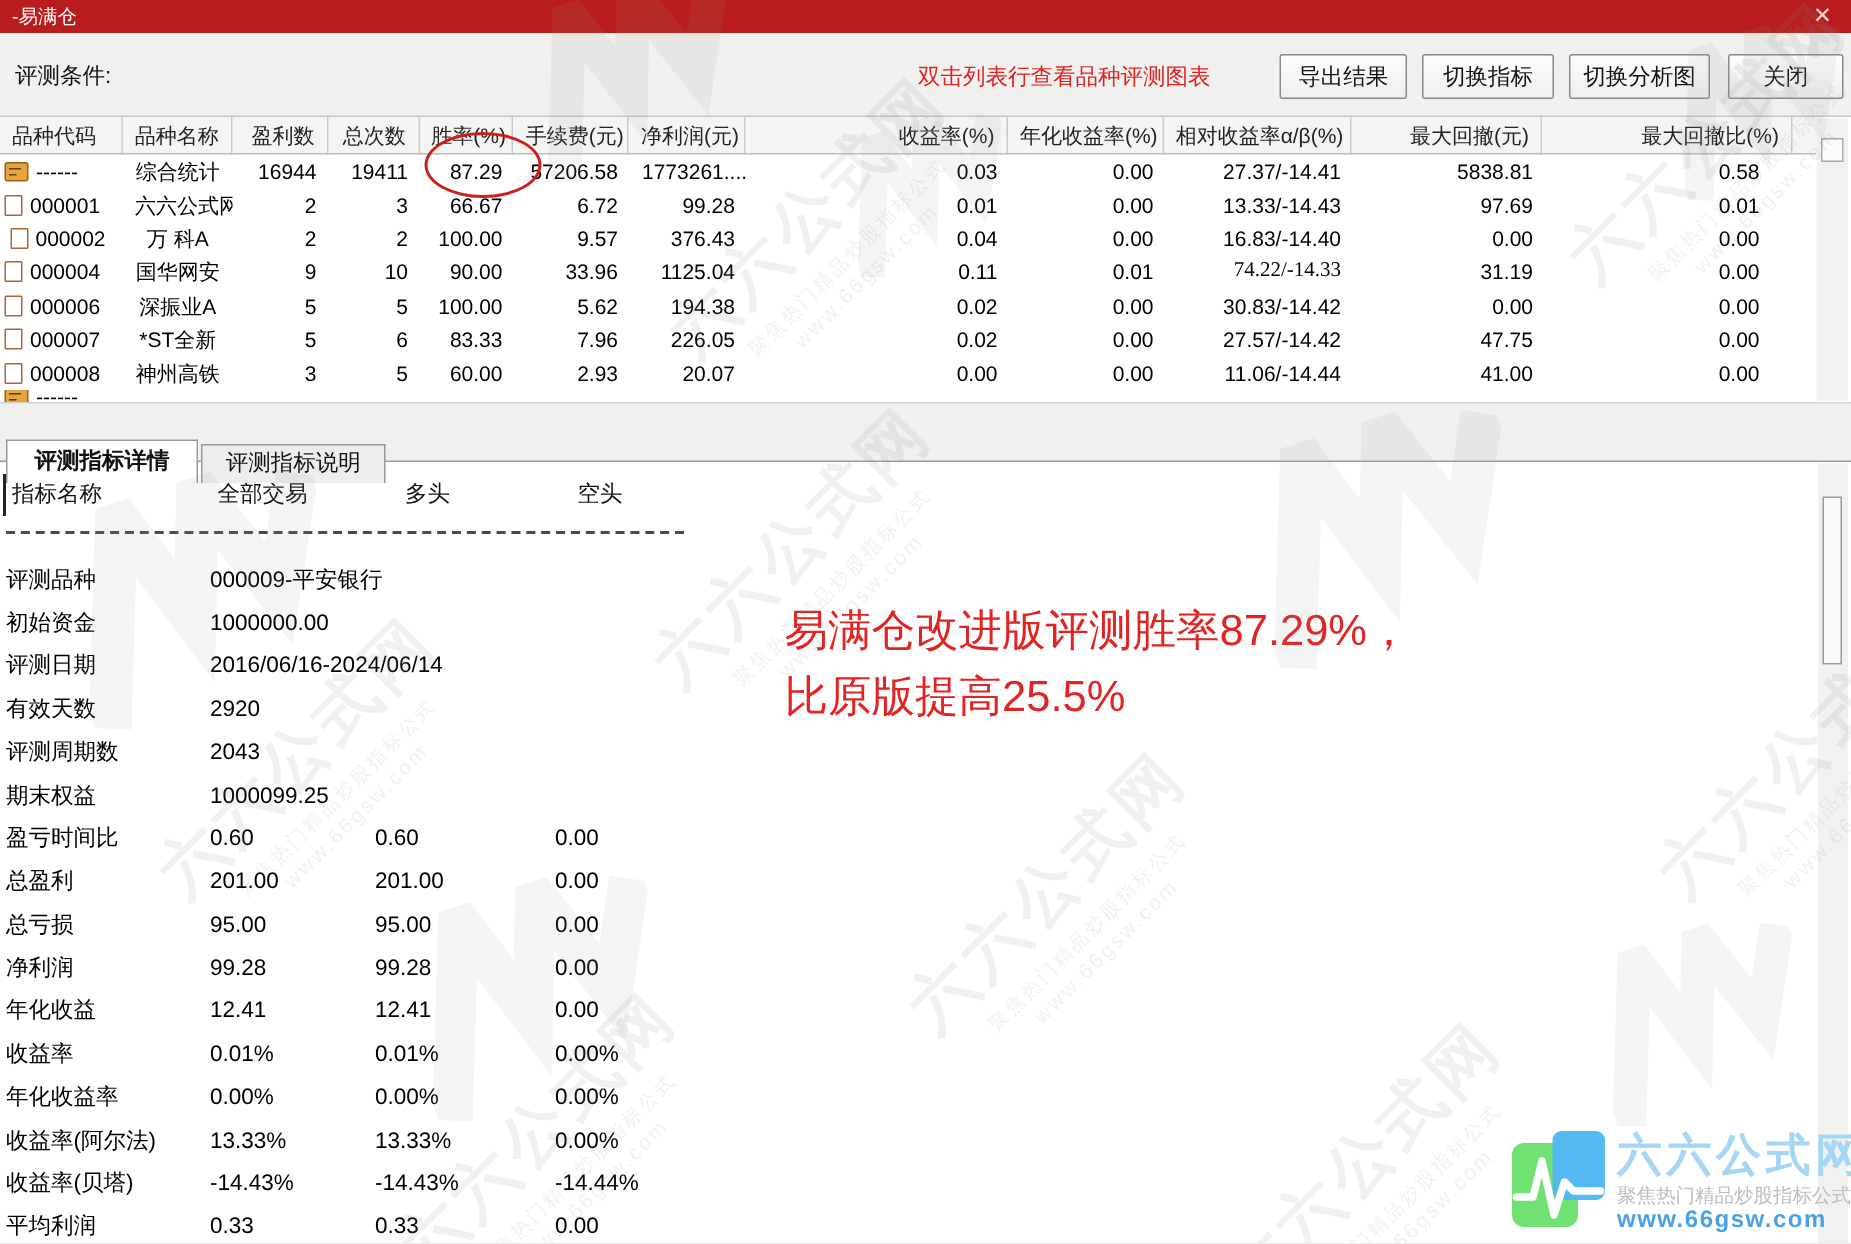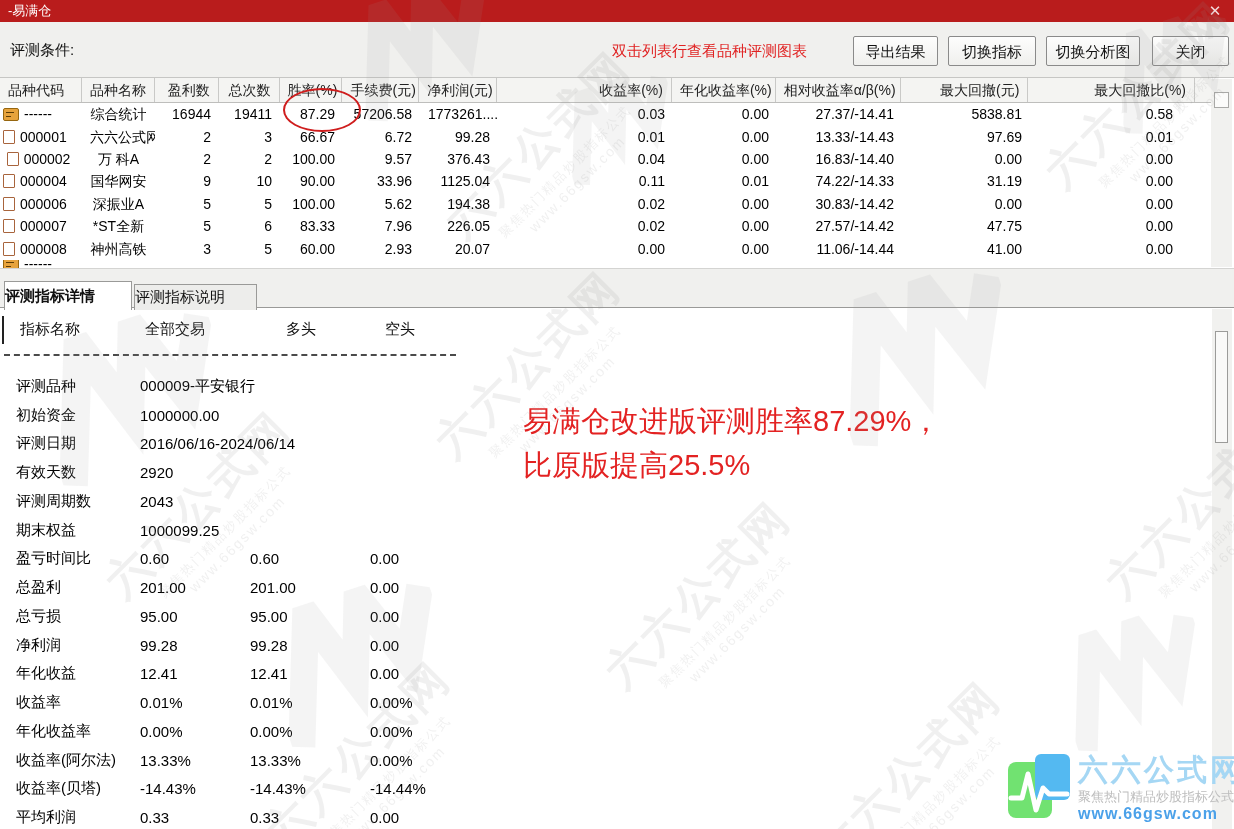--- a/index.html
+++ b/index.html
@@ -42,34 +42,34 @@
   .ic-summary:after{content:"";position:absolute;left:2px;top:7px;width:5px;height:1.5px;background:#5d3c05;}
   .ic-page{width:12px;height:14px;background:#fff;border:1px solid #A8643C;border-radius:1px;flex:none;}
   .partial{height:9px;overflow:hidden;}
 
   
   .vsb1{position:absolute;left:1211px;top:79px;width:21px;height:188px;background:#F1F1EF;}
   .vsb1 .thumb{position:absolute;left:3px;top:13px;width:15px;height:16px;background:#FBFBFA;border:1px solid #A9A9A7;}
 
   
   .tabstrip{position:absolute;left:0;top:268px;width:1234px;height:40px;background:#F0F0EE;border-top:1px solid #D4D4D2;}
-  .tab{position:absolute;font-size:15px;color:#111;background:#EDEDEB;border:1px solid #9A9A98;border-bottom:none;}
+  .tab{position:absolute;text-align:center;font-size:15px;color:#111;background:#EDEDEB;border:1px solid #9A9A98;border-bottom:none;margin-top:12px;}
   .tab.active{left:4px;top:12px;width:128px;height:29px;background:#FFF;font-weight:bold;line-height:27px;z-index:3;}
   .tab.inactive{left:134px;top:15px;width:123px;height:26px;line-height:24px;z-index:1;}
 
   
   .panel{position:absolute;left:0;top:307px;width:1234px;height:522px;background:#fff;border-top:1px solid #9A9A98;overflow:hidden;}
   .caret{position:absolute;left:2px;top:8px;width:2px;height:28px;background:#222;}
   .dhead span{position:absolute;top:12px;font-size:15px;color:#111;white-space:nowrap;}
-  .dhead .h0{left:20px;font-family:Liberation Serif, serif;} .dhead .h1{left:145px;} .dhead .h2{left:286px;} .dhead .h3{left:385px;}
+  .dhead .h0{left:8px;font-family:Liberation Serif, serif;} .dhead .h1{left:145px;} .dhead .h2{left:270px;} .dhead .h3{left:385px;}
   .dash{position:absolute;left:4px;top:46px;width:452px;border-top:2px dashed #4a4a4a;}
   .drows{position:absolute;left:0;top:64px;width:520px;}
   .drow{display:flex;height:28.75px;align-items:center;}
   .drow span{font-size:15px;color:#000;white-space:nowrap;}
-  .d-label{width:140px;padding-left:16px;flex:none;}
+  .d-label{width:140px;padding-left:4px;flex:none;}
   .d-all{width:110px;flex:none;}
   .d-long{width:120px;flex:none;}
   .d-short{flex:1;}
 
   
   .vsb2{position:absolute;left:1212px;top:309px;width:20px;height:520px;background:#F1F1EF;}
   .vsb2 .thumb{position:absolute;left:3px;top:22px;width:13px;height:112px;background:#F9F9F8;border:1px solid #9B9B99;}
 
   
   .annotation{position:absolute;left:523px;top:400px;font-size:29px;color:#E32222;line-height:1.5;z-index:30;white-space:nowrap;}
@@ -186,21 +186,21 @@
             <span>000004</span>
           </div>
           <div class="tc ac" style="width: 73px;">国华网安</div>
           <div class="tc ar" style="width: 64px;">9</div>
           <div class="tc ar" style="width: 61px;">10</div>
           <div class="tc ar" style="width: 63px;">90.00</div>
           <div class="tc ar" style="width: 77px;">33.96</div>
           <div class="tc ar" style="width: 78px;">1125.04</div>
           <div class="tc ar" style="width: 175px;">0.11</div>
           <div class="tc ar" style="width: 104px;">0.01</div>
-          <div class="tc ar" style="width: 125px;">74.22/-14.33</div>
+          <div class="tc ar" style="width: 125px; font-family: Liberation Serif, serif;">74.22/-14.33</div>
           <div class="tc ar" style="width: 128px;">31.19</div>
           <div class="tc ar" style="width: 167px; padding-right: 24px;">0.00</div>
         </div>
         <div class="trow">
           <div class="tc al code-cell" style="width: 82px;">
             <span class="ic-page"></span>
             <span>000006</span>
           </div>
           <div class="tc ac" style="width: 73px;">深振业A</div>
           <div class="tc ar" style="width: 64px;">5</div>

